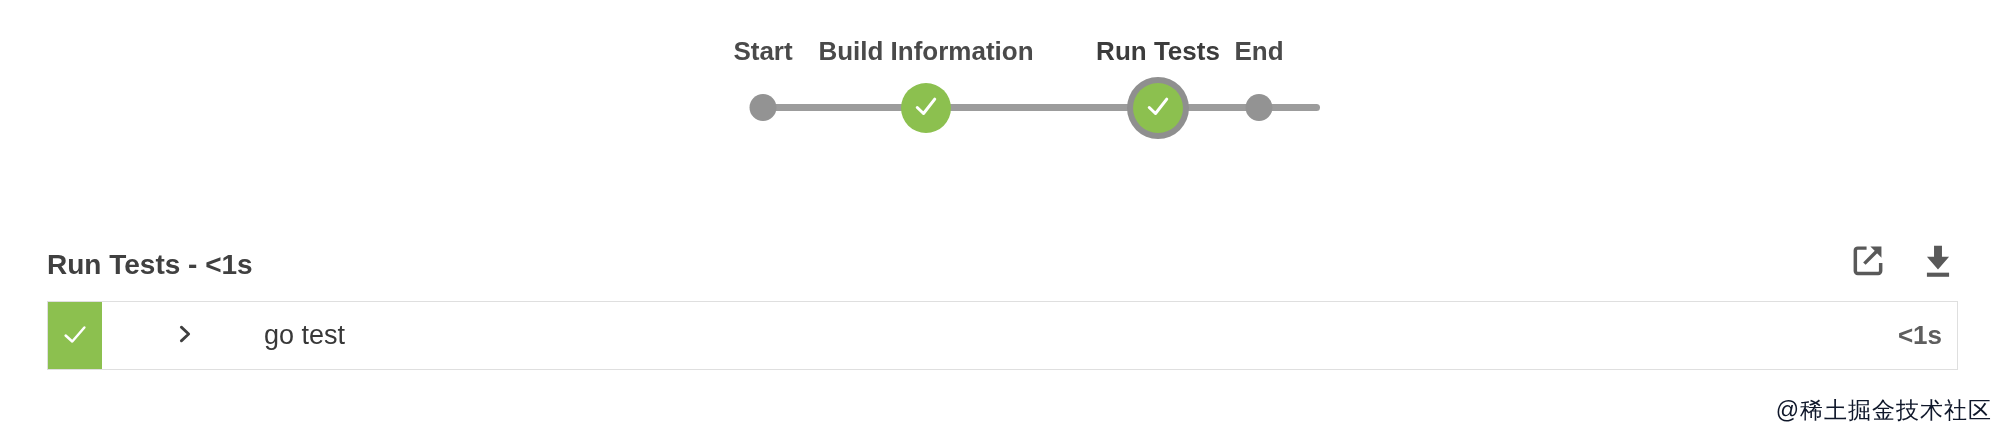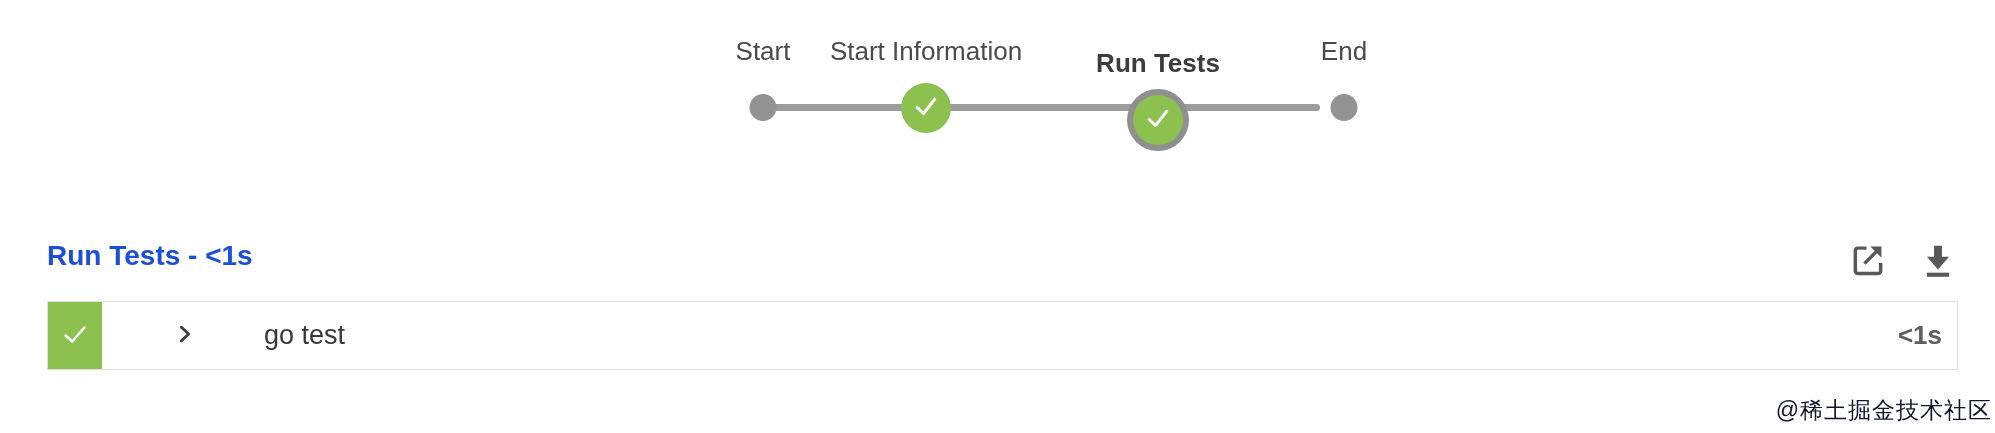--- a/index.html
+++ b/index.html
@@ -10,45 +10,45 @@
   }
 
   
   .graph { position: absolute; left: 0; top: 0; width: 1995px; height: 170px; }
   .graph-line {
     position: absolute; left: 763px; top: 104px; width: 557px; height: 7px;
     background: #9c9c9c; border-radius: 4px;
   }
   .stage-label {
     position: absolute; top: 36px; transform: translateX(-50%);
-    font-size: 26px; color: #4a4a4a; white-space: nowrap;
+    font-size: 26px; color: #4a4a4a; white-space: nowrap; font-weight: bold;
   }
   .stage-label.selected { font-weight: bold; color: #3c3c3c; }
   .terminal-dot {
     position: absolute; top: 94px; width: 27px; height: 27px; border-radius: 50%;
     background: #939393; transform: translateX(-50%);
   }
   .stage-node {
     position: absolute; top: 83px; width: 50px; height: 50px; border-radius: 50%;
     background: #8cc04f; transform: translateX(-50%);
     display: flex; align-items: center; justify-content: center;
     cursor: pointer;
   }
   .stage-node.selected { box-shadow: 0 0 0 6px #8f8f8f; }
   .stage-node svg { width: 30px; height: 30px; }
 
   .pos-start  { left: 763px; }
   .pos-build  { left: 926px; }
-  .pos-tests  { left: 1158px; margin-top: 12px; }
-  .pos-end    { left: 1344px; }
+  .pos-tests  { left: 1158px; }
+  .pos-end    { left: 1259px; }
 
   
   .section-title {
-    position: absolute; left: 47px; top: 240px;
-    font-size: 28px; font-weight: bold; color: #1d4ed8;
+    position: absolute; left: 47px; top: 249px;
+    font-size: 28px; font-weight: bold; color: #404040;
   }
   .log-actions {
     position: absolute; top: 241px; right: 37px;
     display: flex; align-items: center; gap: 30px;
   }
   .log-actions .action { width: 40px; height: 42px; cursor: pointer;
     display: flex; align-items: center; justify-content: center; }
   .log-actions svg { width: 38px; height: 40px; }
 
   .step-row {
@@ -76,21 +76,21 @@
     font-size: 23px; color: #0f172a; letter-spacing: 1px;
   }
 </style>
 </head>
 <body>
 
 <div class="graph">
   <div class="graph-line"></div>
 
   <div class="stage-label pos-start">Start</div>
-  <div class="stage-label pos-build">Start Information</div>
+  <div class="stage-label pos-build">Build Information</div>
   <div class="stage-label selected pos-tests">Run Tests</div>
   <div class="stage-label pos-end">End</div>
 
   <div class="terminal-dot pos-start"></div>
 
   <div class="stage-node pos-build">
     <span>
       <svg viewBox="0 0 24 24" fill="none" stroke="#ffffff" stroke-width="2.4" stroke-linecap="round" stroke-linejoin="round">
           <path d="M5 13.2 L10 18 L19 6.5"></path>
         </svg>

